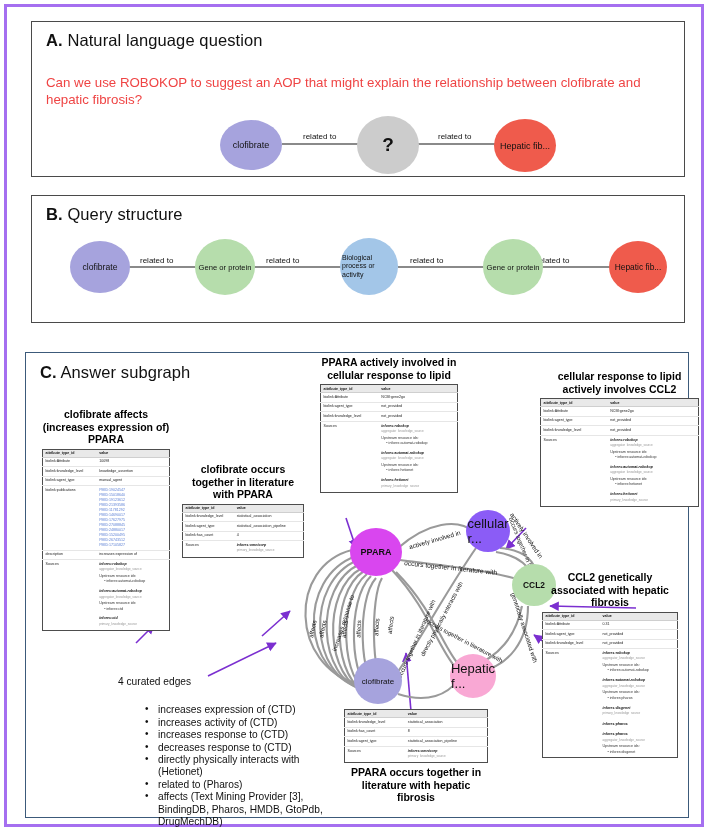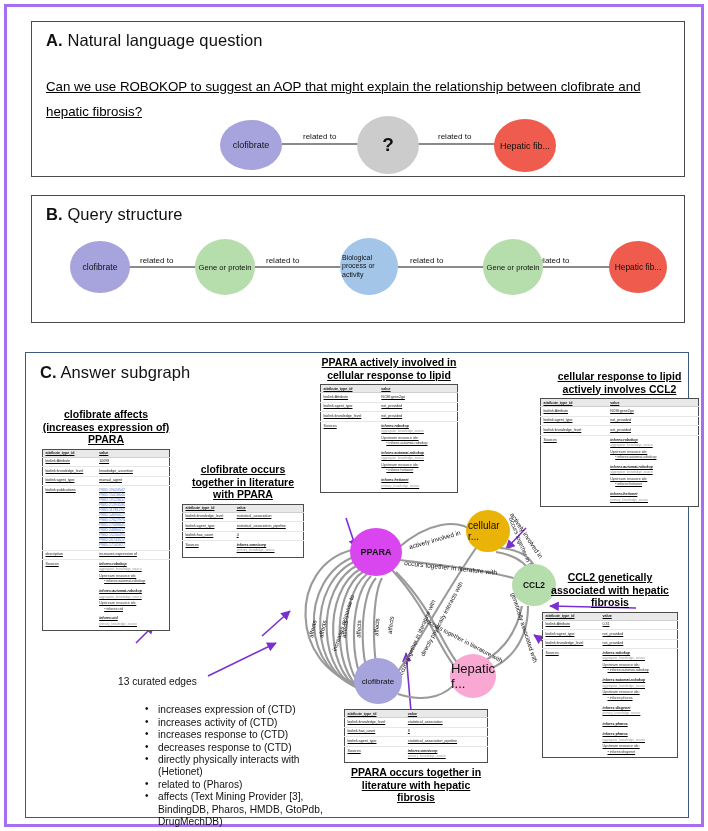--- a/index.html
+++ b/index.html
@@ -2,30 +2,30 @@
 <html><head>
 <meta charset="utf-8">
 <style>
   html,body{margin:0;padding:0;background:#ffffff;}
   body{width:708px;height:831px;overflow:hidden;font-family:"Liberation Sans",sans-serif;}
   .figure{position:absolute;left:4px;top:4px;width:700px;height:823px;border:3px solid #a56ff0;box-sizing:border-box;background:#fff;}
   .panel{position:absolute;border:1px solid #4a4a4a;background:#fff;box-sizing:border-box;}
   .panel.c{border:1px solid #3c5a7a;}
   .panel-title{position:absolute;font-size:16.5px;color:#111;letter-spacing:.1px;white-space:nowrap;}
   .panel-title b{font-weight:bold;}
-  .qtext{position:absolute;font-size:13.3px;line-height:25px;color:#000000;text-decoration:underline;}
+  .qtext{position:absolute;font-size:13.3px;line-height:17px;color:#ef4444;}
 
   
   .node{position:absolute;border-radius:50%;display:flex;align-items:center;justify-content:center;color:#111;box-sizing:border-box;}
   .node span{display:block;padding:0 2px;}
   .edge{position:absolute;background:#8a8a8a;height:1.6px;}
   .edgelabel{position:absolute;font-size:8px;color:#111;background:transparent;white-space:nowrap;}
 
   
-  .tbl-block{position:absolute;text-decoration:underline;}
+  .tbl-block{position:absolute;}
   .tbl-cap{font-size:10.5px;font-weight:bold;line-height:12.5px;text-align:center;color:#000;margin-bottom:3px;}
   .tbl-cap.below{margin-bottom:0;margin-top:3px;}
   table.attr{border-collapse:collapse;width:100%;background:#fff;border:1px solid #4d4d4d;table-layout:fixed;}
   table.attr th{background:#e9e9e9;font-size:3.6px;font-weight:bold;text-align:left;padding:1.6px 2.5px;color:#111;border-bottom:1px solid #cfcfcf;}
   table.attr td{font-size:3.6px;padding:1.6px 2.5px;color:#222;vertical-align:top;border-bottom:1px solid #e6e6e6;line-height:5.4px;word-break:break-all;}
   table.attr tr:last-child td{border-bottom:none;}
   .pmid{color:#5b7fd4;display:block;line-height:5px;}
   .srcname{font-weight:bold;font-style:italic;color:#111;display:block;}
   .srcrole{color:#9a9a9a;display:block;font-size:3.1px;line-height:4.4px;margin-bottom:2.2px;}
   .upst{display:block;color:#333;margin-top:1px;}
@@ -181,21 +181,21 @@
         <div class="edgelabel" style="left:116px;top:56px;font-size:6.6px;transform:rotate(6deg);">occurs together in literature with</div>
         <div class="edgelabel" style="left:196px;top:46px;font-size:6px;transform:rotate(68deg);">occurs together in literature with</div>
         <div class="edgelabel" style="left:112px;top:108px;font-size:6px;transform:rotate(-62deg);">directly physically interacts with</div>
         <div class="edgelabel" style="left:200px;top:116px;font-size:6.2px;transform:rotate(72deg);">genetically associated with</div>
         <div class="edgelabel" style="left:134px;top:130px;font-size:6px;transform:rotate(28deg);">occurs together in literature with</div>
       </div>
 
       <div class="node" style="left:62px;top:20px;width:52px;height:48px;background:#d946ef;font-size:9px;font-weight:600;">
         <span>PPARA</span>
       </div>
-      <div class="node" style="left:178px;top:2px;width:44px;height:42px;background:#eab308;font-size:10px;">
+      <div class="node" style="left:178px;top:2px;width:44px;height:42px;background:#8b5cf6;font-size:13px;">
         <span>cellular r...</span>
       </div>
       <div class="node" style="left:224px;top:56px;width:44px;height:42px;background:#b6ddac;font-size:8.4px;font-weight:600;">
         <span>CCL2</span>
       </div>
       <div class="node" style="left:66px;top:150px;width:48px;height:46px;background:#a6a3dd;font-size:8px;">
         <span>clofibrate</span>
       </div>
       <div class="node" style="left:162px;top:146px;width:46px;height:44px;background:#f9a8d4;font-size:13px;">
         <span>Hepatic f...</span>
@@ -450,21 +450,21 @@
                 <span class="srcname">infores:omnicorp</span>
                 <span class="srcrole">primary_knowledge_source</span>
               </td>
             </tr>
           </tbody>
         </table>
       <div class="tbl-cap below">PPARA occurs together in literature with hepatic fibrosis</div>
     </div>
 
     <div class="bullets" style="left:92px;top:323px;width:230px;">
-      <div class="hdr">13 curated edges</div>
+      <div class="hdr">4 curated edges</div>
       <ul>
           <li>increases expression of (CTD)</li>
           <li>increases activity of (CTD)</li>
           <li>increases response to (CTD)</li>
           <li>decreases response to (CTD)</li>
           <li>directly physically interacts with (Hetionet)</li>
           <li>related to (Pharos)</li>
           <li>affects (Text Mining Provider [3], BindingDB, Pharos, HMDB, GtoPdb, DrugMechDB)</li>
         </ul>
     </div>

